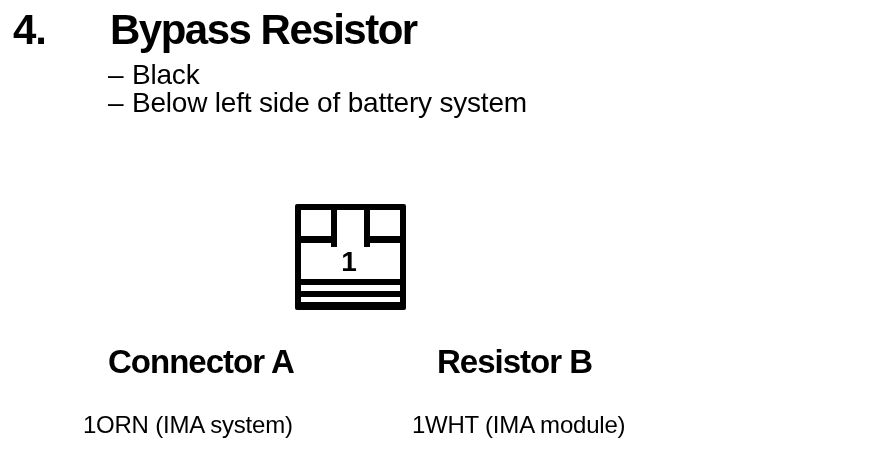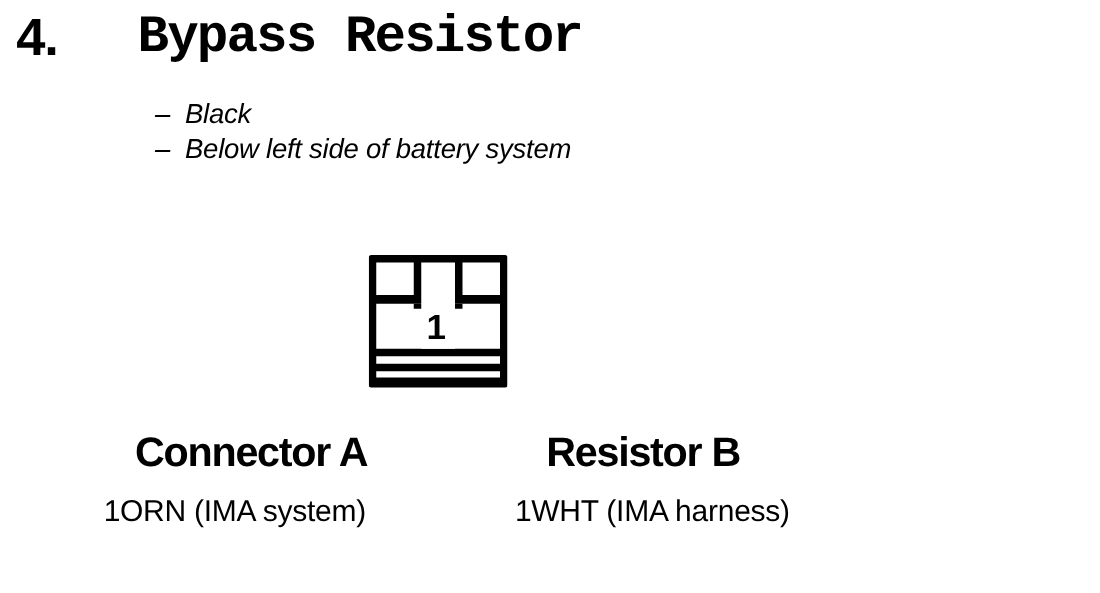--- a/index.html
+++ b/index.html
@@ -29,36 +29,34 @@
   }
   .page-title {
     position: absolute;
     left: 110px;
     top: 6px;
     margin: 0;
     font-size: 42px;
     font-weight: bold;
     letter-spacing: -1.5px;
     line-height: 48px;
-    font-family: Liberation Mono, monospace;
   }
 
   
   .bullets {
     position: absolute;
     left: 108px;
     top: 61px;
-    margin: 16px;
+    margin: 0;
     padding: 0;
     list-style: none;
-    font-size: 22px;
+    font-size: 28px;
     line-height: 28px;
     letter-spacing: -0.2px;
     white-space: nowrap;
-    font-style: italic;
   }
   .bullets li { height: 28px; }
   .bullet-dash {
     display: inline-block;
     width: 24px;
   }
 
   
   .diagram {
     position: absolute;
@@ -78,21 +76,21 @@
     font-weight: bold;
     letter-spacing: -1px;
     line-height: 38px;
     white-space: nowrap;
   }
   .conn-heading.col-a { left: 108px; }
   .conn-heading.col-b { left: 437px; }
 
   .pin-row {
     position: absolute;
-    top: 396px;
+    top: 411px;
     font-size: 24px;
     line-height: 28px;
     letter-spacing: -0.2px;
     white-space: nowrap;
   }
   .pin-row.col-a { left: 83px; }
   .pin-row.col-b { left: 412px; }
   .pin-num {
     display: inline-block;
     width: 13px;
@@ -138,16 +136,16 @@
     </svg>
   </div>
 
   <h2 class="conn-heading col-a">Connector A</h2>
   <h2 class="conn-heading col-b">Resistor B</h2>
 
   <div class="pin-row col-a">
     <span class="pin-num">1</span><span>ORN (IMA system)</span>
   </div>
   <div class="pin-row col-b">
-    <span class="pin-num">1</span><span>WHT (IMA harness)</span>
+    <span class="pin-num">1</span><span>WHT (IMA module)</span>
   </div>
 
 </div>
 
 </body></html>

